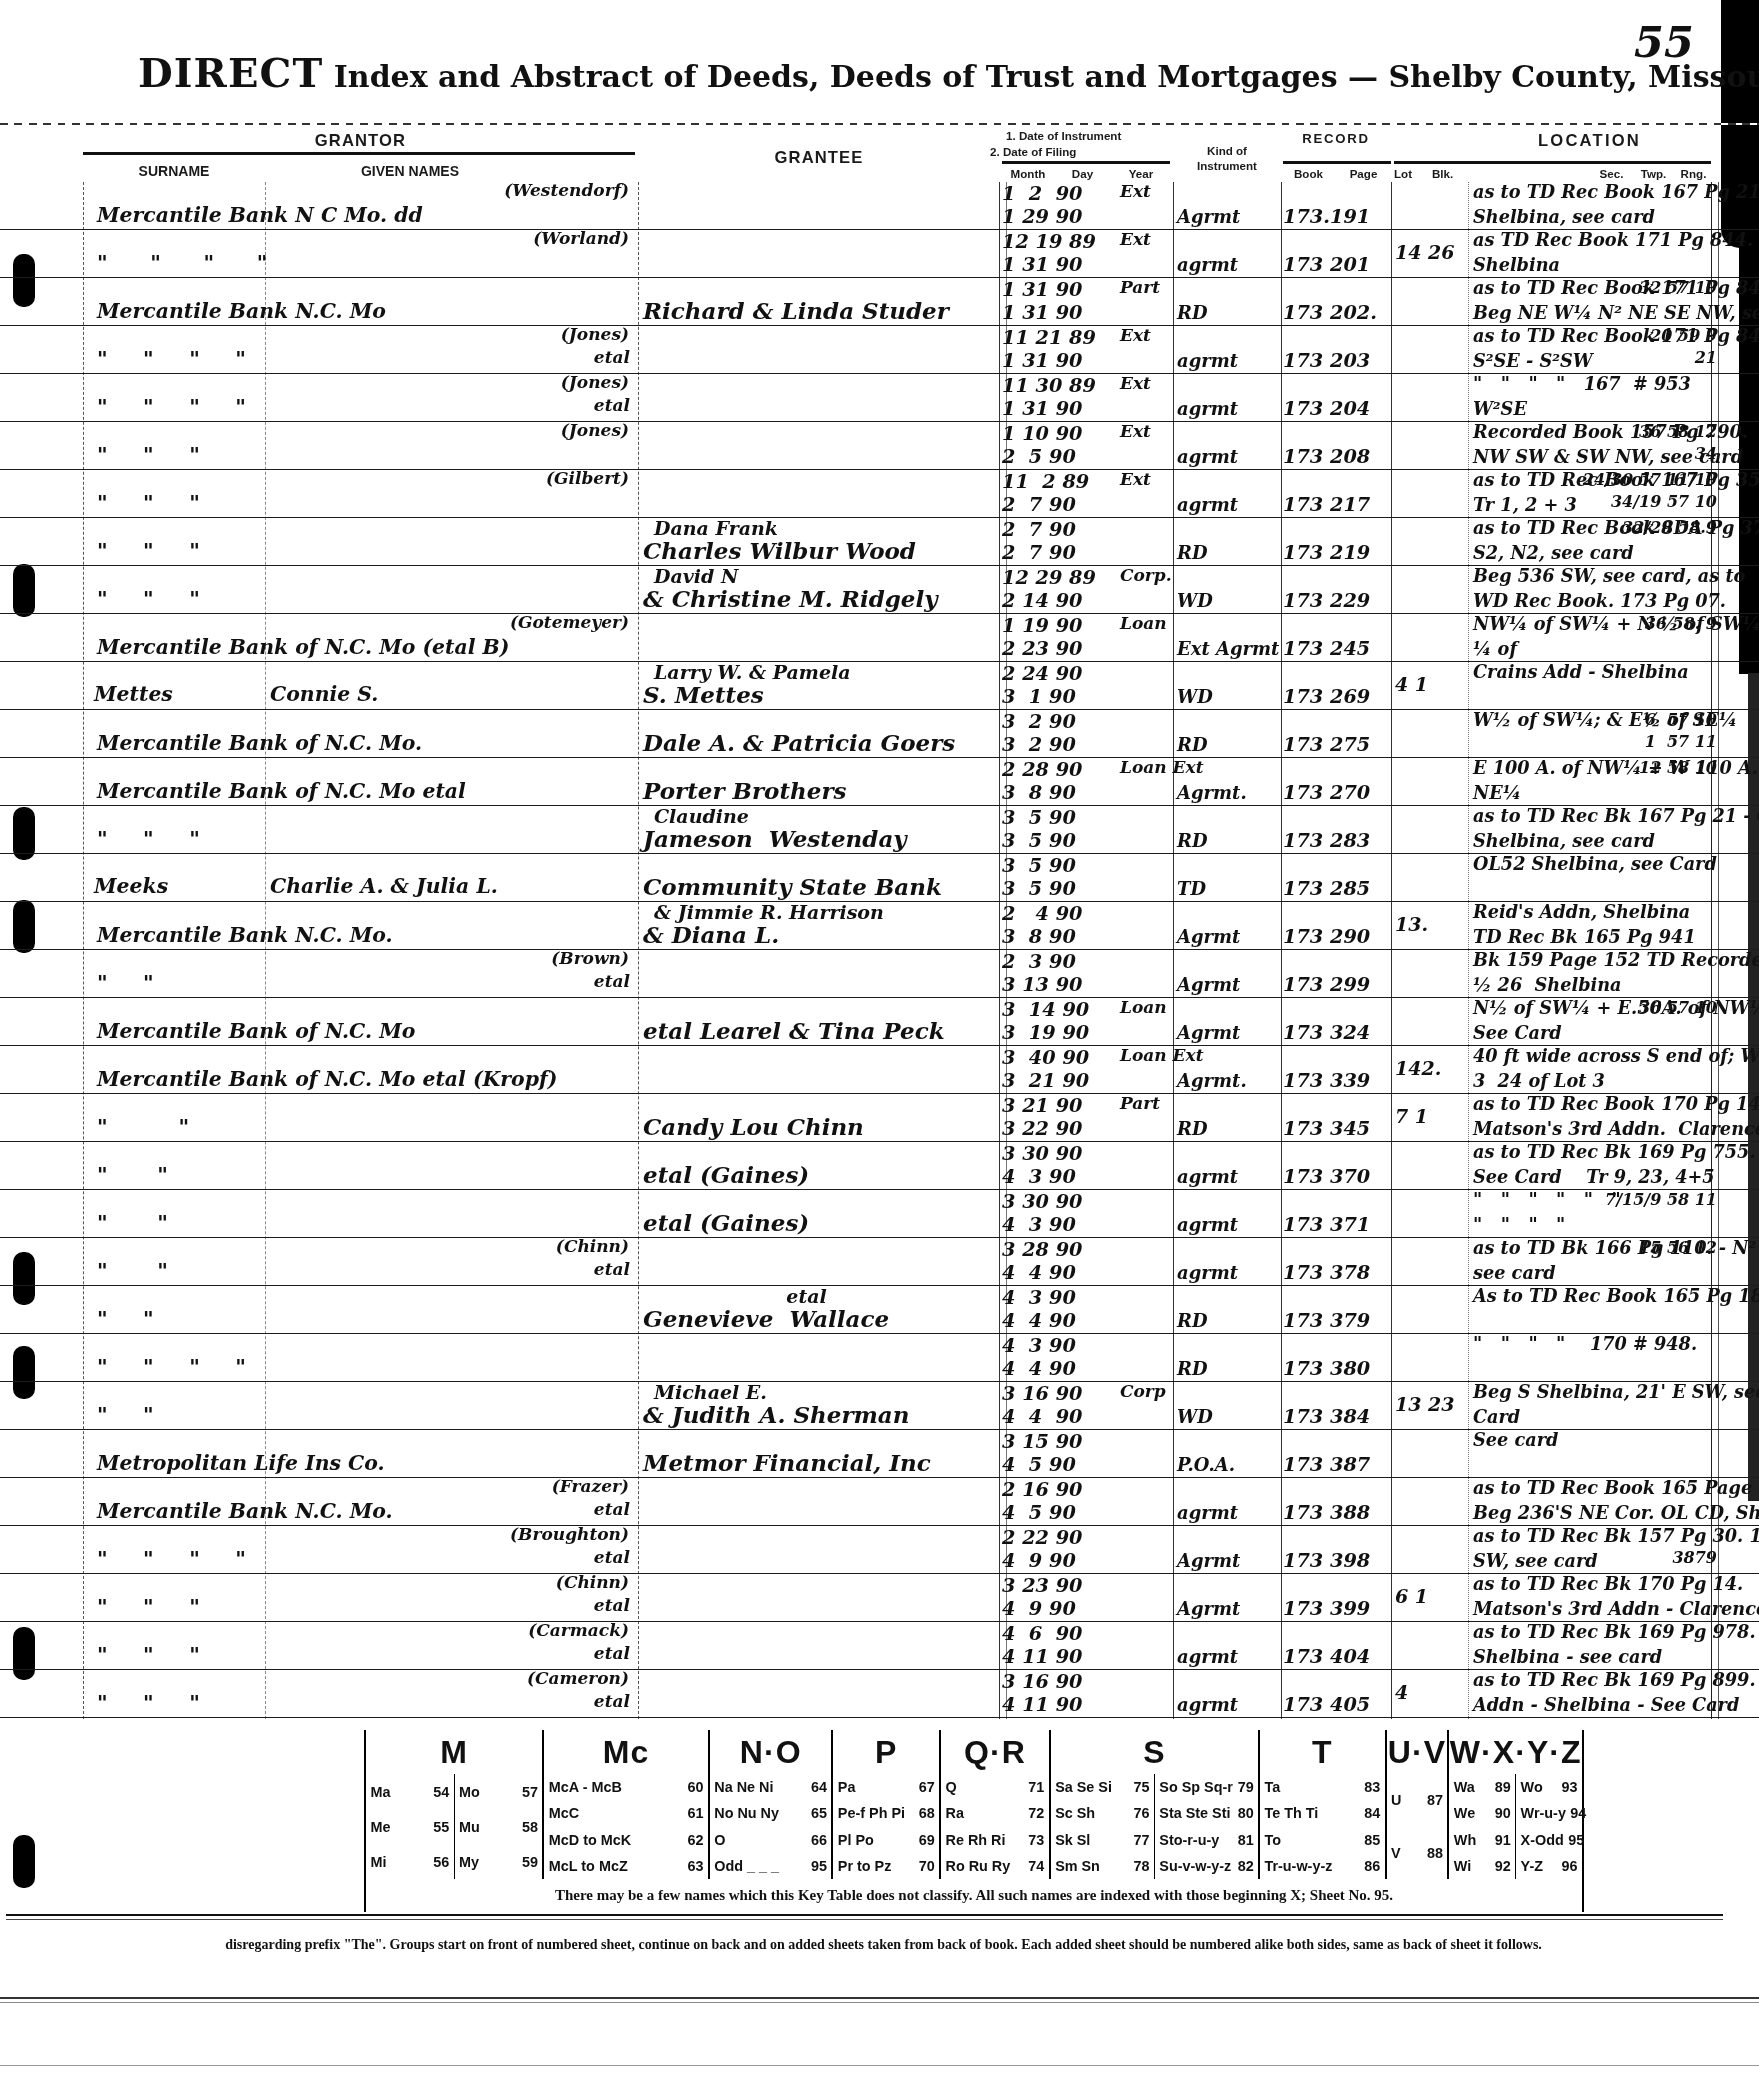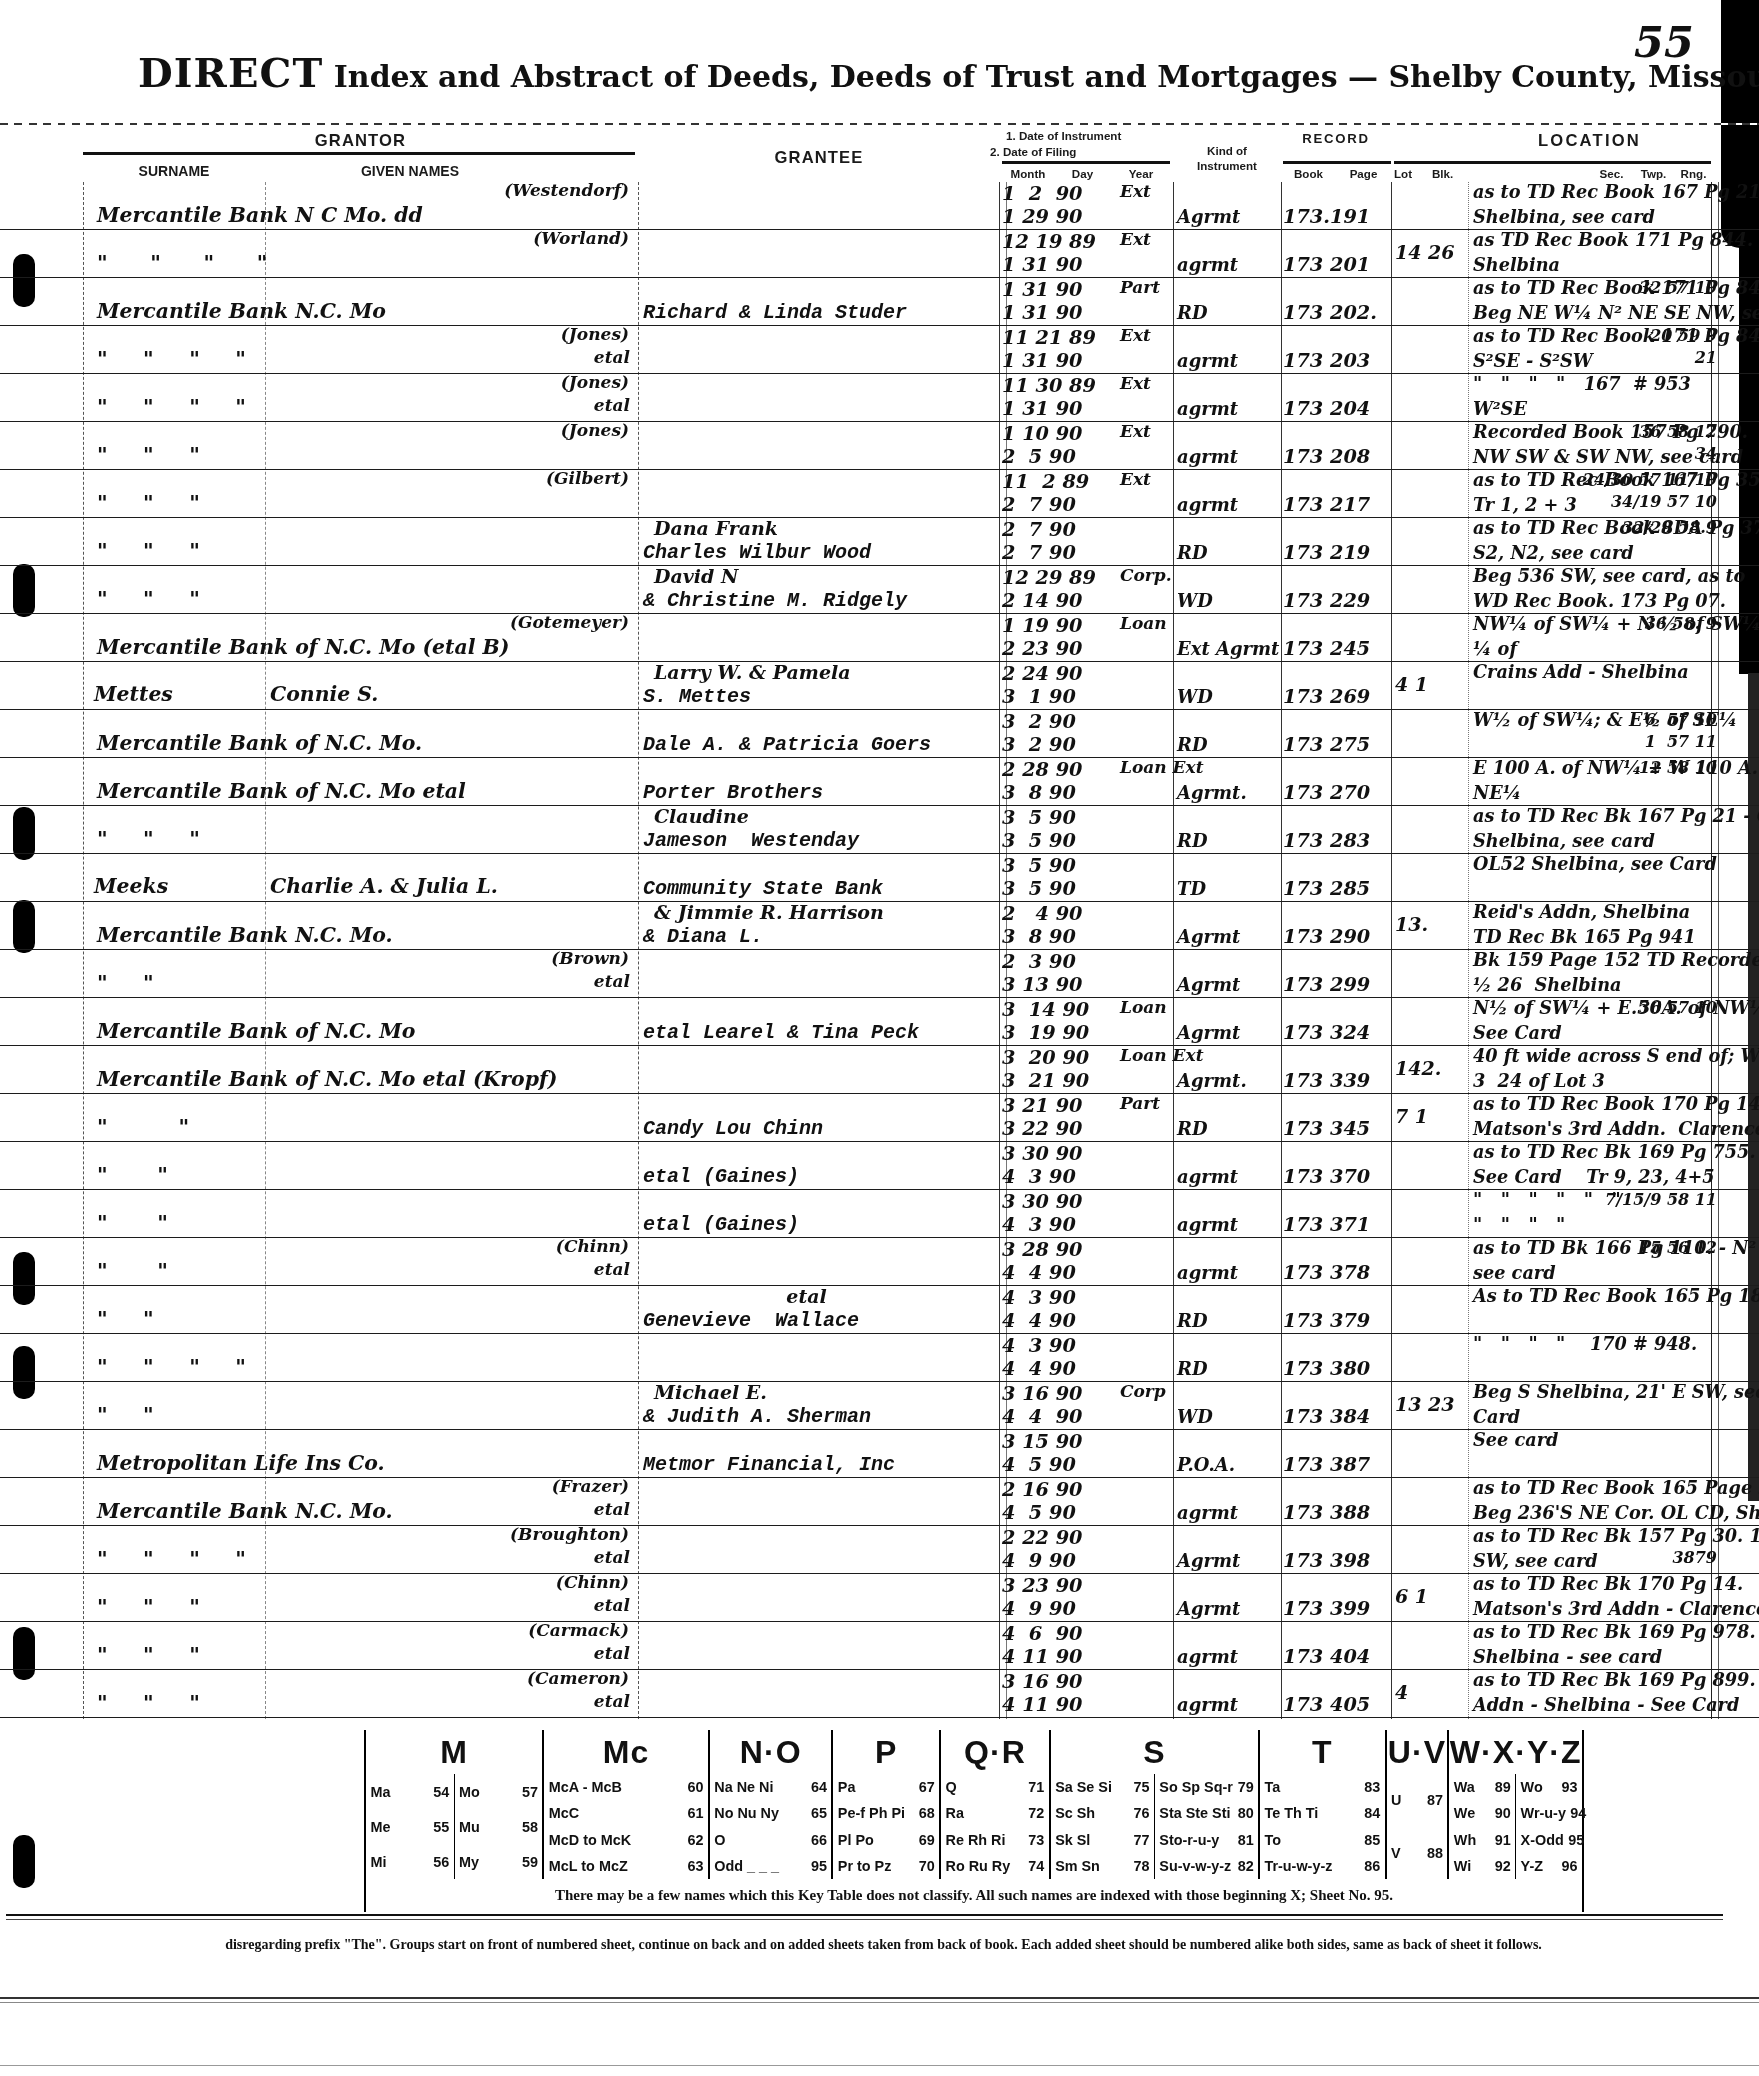--- a/index.html
+++ b/index.html
@@ -23,21 +23,21 @@
   .vline{position:absolute;top:0;height:1537px;}
   .lrow{position:relative;height:48px;box-sizing:border-box;border-bottom:1.7px solid #1c1c1c;}
   .cell{position:absolute;white-space:pre;line-height:1.05;}
   .hw{font-family:"DejaVu Serif",serif;font-style:italic;font-weight:bold;font-size:20.4px;}
   .sur{left:94px;bottom:3.3px;width:171px;}
   .giv{left:270px;bottom:3.3px;width:353px;}
   .gr{left:97px;bottom:2.2px;width:557px;}
   .paren{left:386px;top:0px;width:243px;text-align:right;font-size:17px;}
   .paren2{left:464px;top:23px;width:166px;text-align:right;font-size:17px;}
   .g1{left:654px;top:1.1px;width:353px;font-size:19px;}
-  .g2{left:643px;bottom:2.2px;width:364px;font-size:20px;font-family:Liberation Mono, monospace;}
+  .g2{left:643px;bottom:2.2px;width:364px;font-size:23px;}
   .d1{left:1002px;top:2.2px;width:166px;font-size:19.3px;}
   .d2{left:1002px;bottom:2.2px;width:166px;font-size:19.3px;}
   .k1{left:1120px;top:1.1px;width:103px;font-size:17px;}
   .k2{left:1177px;bottom:2.2px;width:103px;font-size:18px;}
   .rec{left:1283px;bottom:2.2px;width:108px;font-size:19.3px;}
   .lot{left:1395px;top:13.2px;width:75px;font-size:19px;}
   .loc1{left:1473px;top:1.1px;width:287px;font-size:17.7px;}
   .loc2{left:1473px;bottom:2.2px;width:287px;font-size:17.7px;}
   .sec1{left:1551px;top:2.2px;width:166px;text-align:right;font-size:16px;}
   .sec2{left:1551px;top:24px;width:166px;text-align:right;font-size:16px;}
@@ -484,21 +484,21 @@
   </div>
 
   <div class="lrow">
     <span class="cell hw paren"></span>
     <span class="cell hw paren2"></span>
     <span class="cell hw sur"></span>
     <span class="cell hw giv"></span>
     <span class="cell hw gr">Mercantile Bank of N.C. Mo etal (Kropf)</span>
     <span class="cell hw g1"></span>
     <span class="cell hw g2"></span>
-    <span class="cell hw d1">3  20 90</span>
+    <span class="cell hw d1">3  40 90</span>
     <span class="cell hw d2">3  21 90</span>
     <span class="cell hw k1">Loan Ext</span>
     <span class="cell hw k2">Agrmt.</span>
     <span class="cell hw rec">173 339</span>
     <span class="cell hw lot">142.</span>
     <span class="cell hw loc1">40 ft wide across S end of; W½</span>
     <span class="cell hw loc2">3  24 of Lot 3</span>
     <span class="cell hw sec1"></span>
     <span class="cell hw sec2"></span>
   </div>

